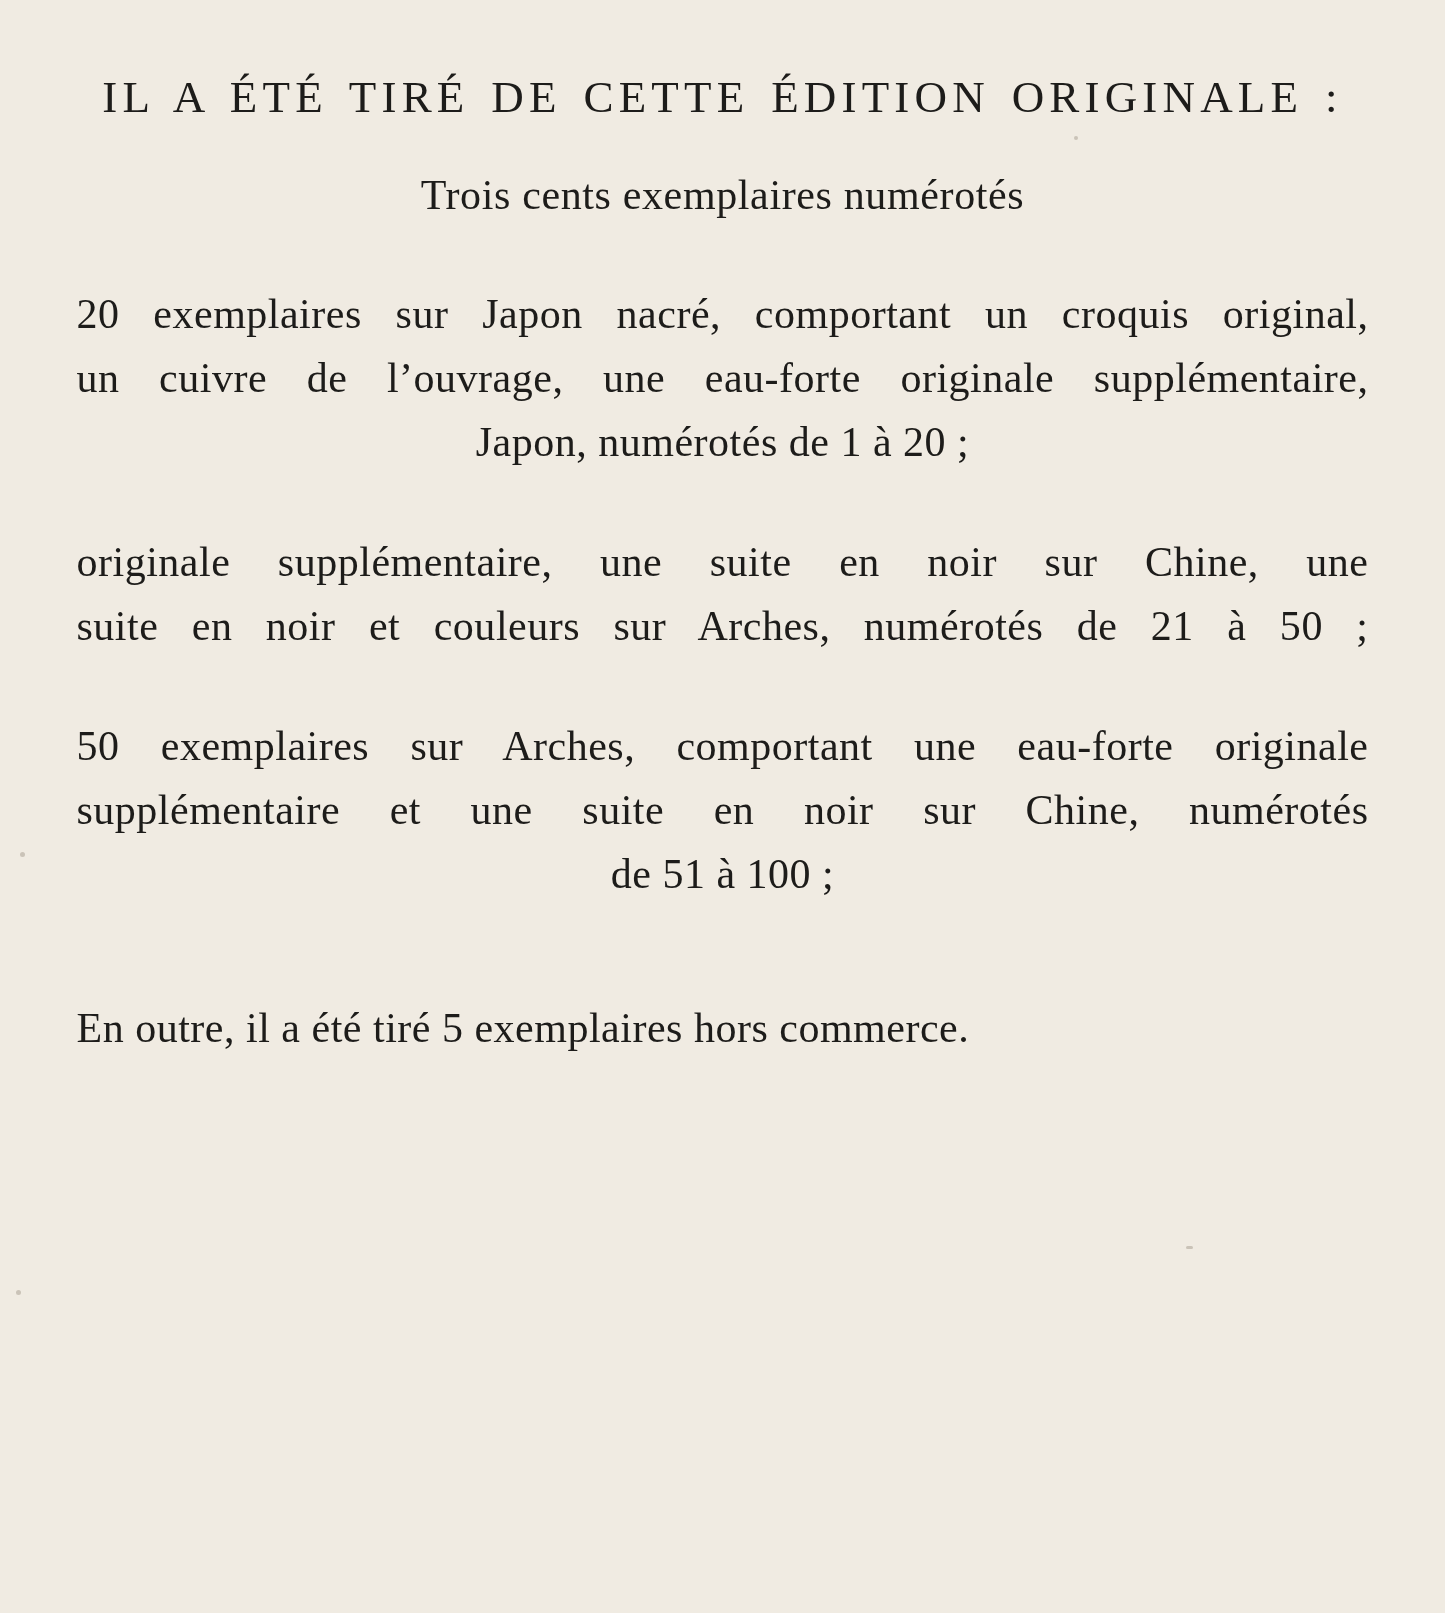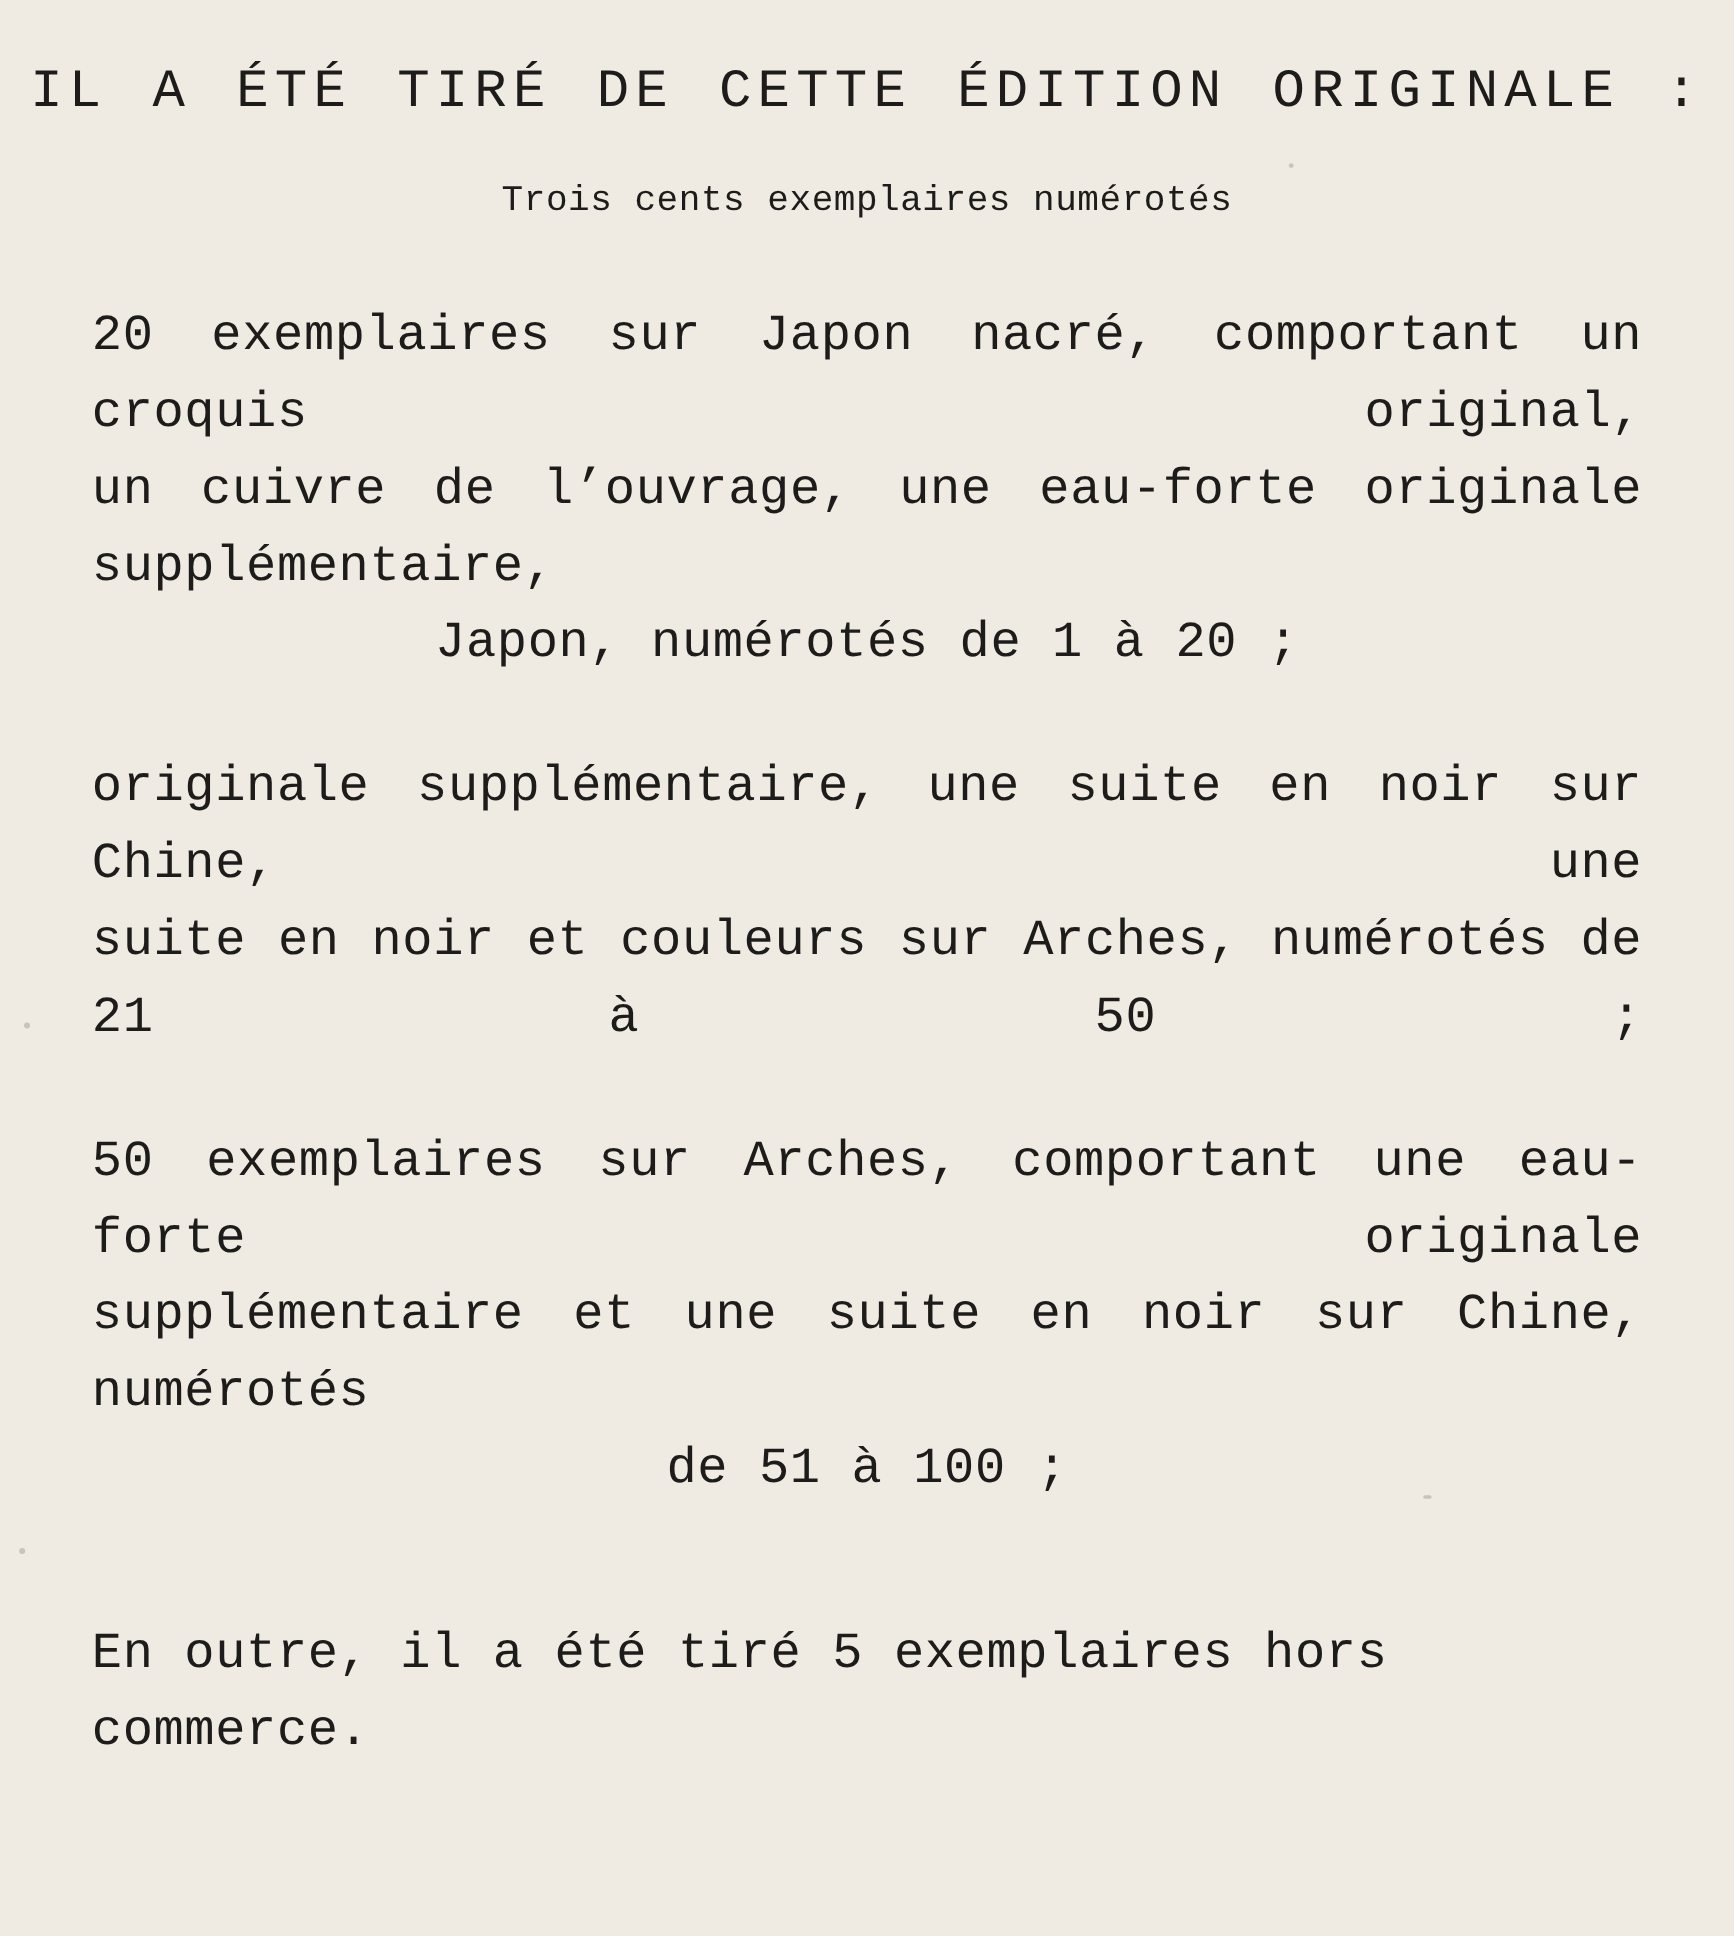--- a/index.html
+++ b/index.html
@@ -11,35 +11,34 @@
     color: var(--color-ink, #1d1c1a);
     font-family: "Liberation Serif", "DejaVu Serif", serif;
   }
   .page {
     position: relative;
     width: 1445px;
     height: 1613px;
     overflow: hidden;
     background: var(--color-background, #f0ebe2);
     box-sizing: border-box;
-    padding-top: 50px;
-    font-family: Liberation Mono, monospace;
+    padding-top: 70px;
   }
   .title {
     margin: 0;
     font-size: 45px;
     font-weight: normal;
     line-height: 1.2;
     text-align: center;
     letter-spacing: 0.115em;
     word-spacing: 0.12em;
   }
   .subtitle {
     margin-top: 46px;
-    font-size: 30px;
+    font-size: 42px;
     line-height: 1.2;
     text-align: center;
     letter-spacing: 0.015em;
   }
   .text-block {
     width: 1292px;
     margin: 62px auto 0 auto;
     font-size: 42px;
     line-height: 64px;
     letter-spacing: 0.012em;

